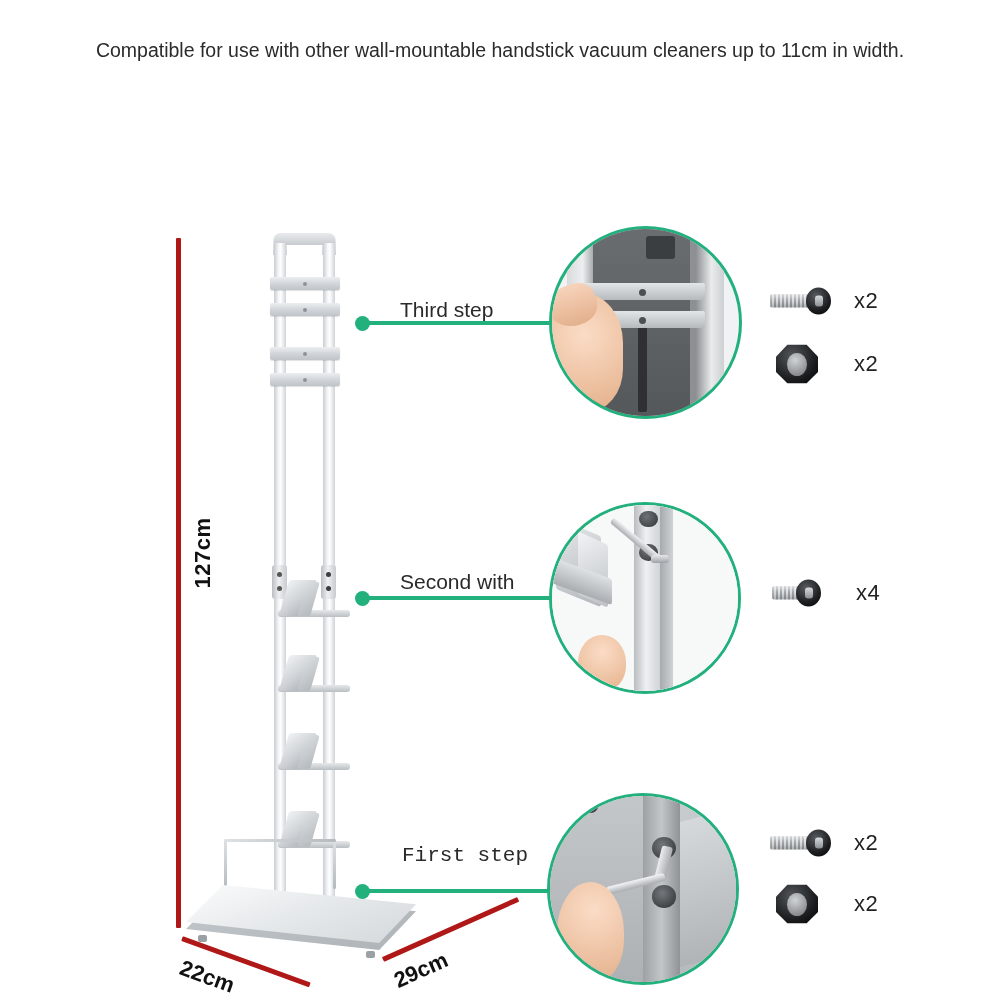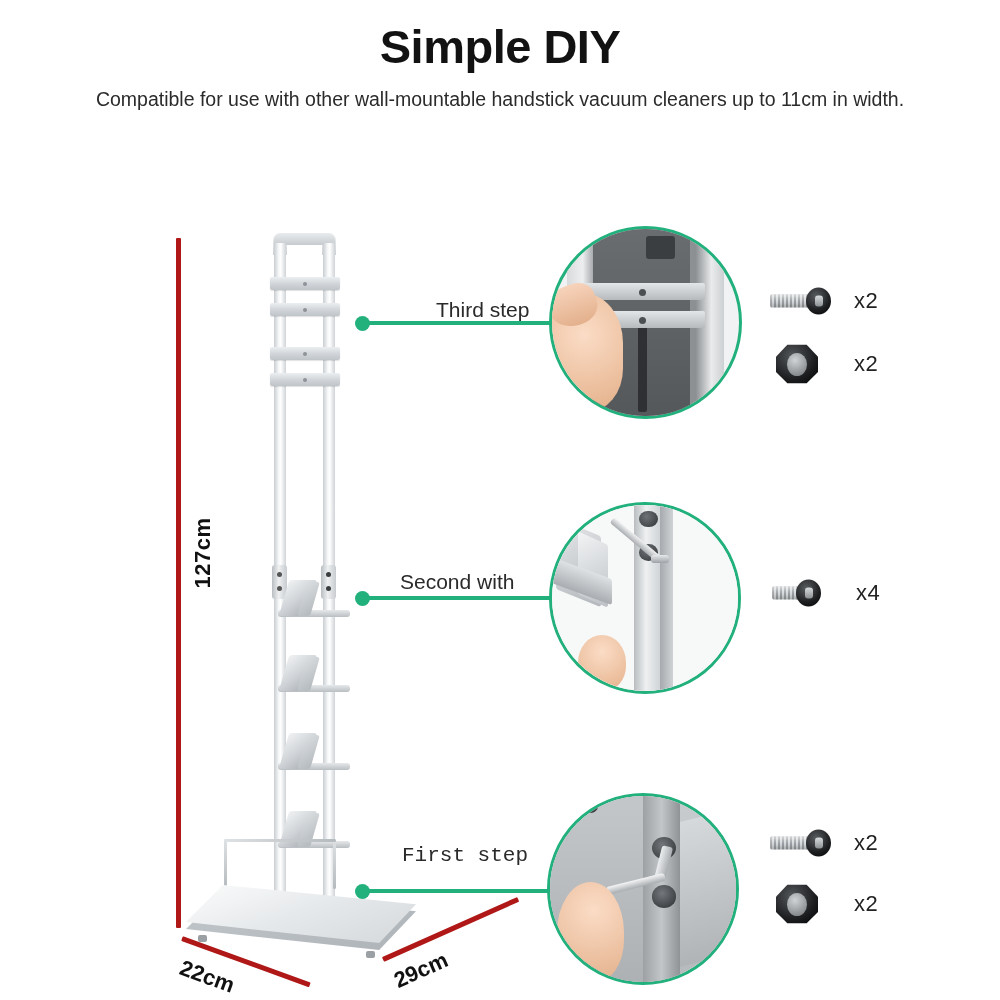--- a/index.html
+++ b/index.html
@@ -249,21 +249,20 @@
     background: radial-gradient(circle at 40% 32%, #d0d3d6, #8d9194 70%, #6b6f72);
   }
   .hw-qty { font-size:22px; color:#222; margin-left:26px; letter-spacing:0.5px; }
 </style>
 </head>
 <body>
 
 <div id="stage">
 
   <div class="hdr">
-    <div class="hdr-title">Simple DIY</div>
     <div class="hdr-desc">Compatible for use with other wall-mountable handstick vacuum cleaners up to 11cm in width.</div>
   </div>
 
   <div class="dim-v"></div>
   <div class="dim-v-label">127cm</div>
 
   <div class="dim-d left"></div>
   <div class="dim-d-label left">22cm</div>
 
   <div class="dim-d right"></div>
@@ -320,21 +319,21 @@
     <div class="base-plate">
       <span class="base-edge"></span>
       <span class="base-top"></span>
       <span class="base-foot f1"></span>
       <span class="base-foot f2"></span>
     </div>
   </div>
 
   <div class="conn-dot" style="left:355px; top:316px;"></div>
   <div class="conn" style="left:366px; top:321px; width:190px;"></div>
-  <div class="step-label" style="left:400px; top:298px;margin-left:36px;">Third step</div>
+  <div class="step-label" style="left:400px; top:298px;">Third step</div>
 
   <div class="circ" style="left:549px; top:226px; width:193px; height:193px;">
     <div class="inner">
       <span class="p3-wall"></span>
       <span class="p3-dark"></span>
       <span class="p3-box"></span>
       <span class="p3-slot"></span>
       <span class="p3-bar a">
           <i class="dot"></i>
         </span>

